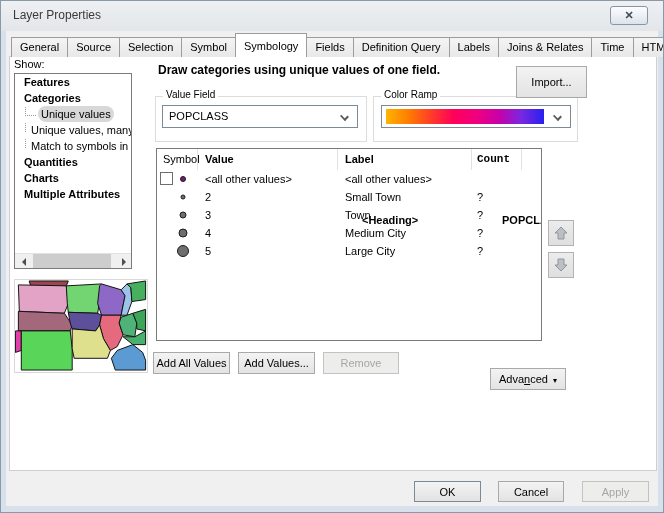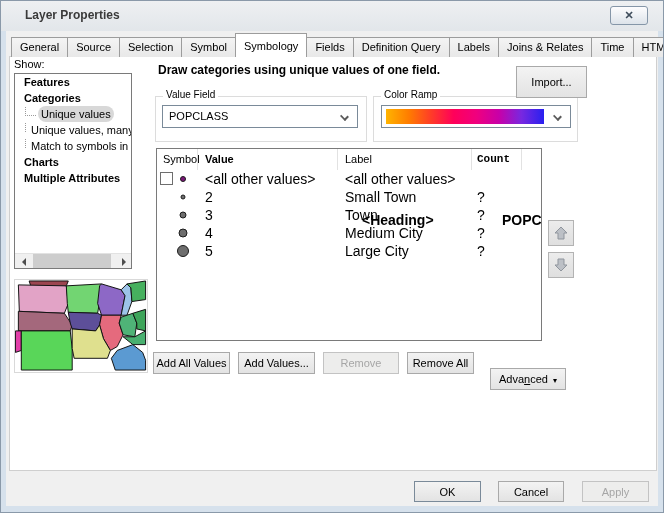--- a/index.html
+++ b/index.html
@@ -5,21 +5,21 @@
   * { margin:0; padding:0; box-sizing:border-box; }
   html,body { background:#9aa7b4; }
   body { font-family:"Liberation Sans", sans-serif; }
 
   .window { position:relative; width:664px; height:513px; background:#f0f0f0;
             border:1px solid #8a99a9; overflow:hidden; }
 
   
   .titlebar { position:absolute; left:0; top:0; width:100%; height:30px;
               background:linear-gradient(#eef0f2,#e2e6ea); }
-  .title-text { position:absolute; left:24px; top:7px; font-size:12px; color:#3a3a3a;font-weight:bold; }
+  .title-text { position:absolute; left:12px; top:7px; font-size:12px; color:#3a3a3a; }
   .close-btn { position:absolute; left:609px; top:5px; width:38px; height:19px;
                background:linear-gradient(#fdfdfe,#dde3ea); border:1px solid #8596a8;
                border-radius:3px; text-align:center; line-height:17px;
                font-size:11px; font-weight:bold; color:#3f4d5c; cursor:pointer; }
   .frame-strip { position:absolute; background:#d6e1ec; }
   .strip-left  { left:0; top:30px; width:5px; bottom:0; }
   .strip-right { right:0; top:30px; width:5px; bottom:0; }
   .strip-bottom{ left:0; bottom:0; height:6px; width:100%; }
 
   
@@ -81,23 +81,23 @@
           transform:rotate(45deg) scale(1,0.8); }
   .ramp-bar { position:absolute; left:4px; top:3px; right:26px; bottom:3px; }
 
   
   .vtable { position:absolute; left:155px; top:147px; width:386px; height:193px;
             background:#fff; border:1px solid #7a7a7a; z-index:2; overflow:hidden; }
   .thead { display:flex; height:21px; line-height:21px; font-size:11px; }
   .hcell { border-right:1px solid #e2e2e2; padding-left:6px; }
   .hcell.c0 { width:41px; }
   .hcell.c1 { width:140px; font-weight:bold; padding-left:7px; }
-  .hcell.c2 { width:134px; font-weight:normal; padding-left:7px; }
+  .hcell.c2 { width:134px; font-weight:bold; padding-left:7px; }
   .hcell.c3 { width:50px;  font-weight:bold; padding-left:5px;font-family:Liberation Mono, monospace; }
-  .trow { display:flex; height:18px; line-height:18px; font-size:14px; cursor:pointer; }
+  .trow { display:flex; height:18px; line-height:18px; font-size:11px; cursor:pointer; }
   .trow.heading .cell { font-weight:bold; }
   .cell { overflow:hidden; white-space:nowrap; }
   .cell.c0 { width:41px; position:relative; }
   .cell.c1 { width:140px; padding-left:7px; }
   .cell.c2 { width:134px; padding-left:7px; }
   .cell.c3 { width:50px;  padding-left:5px; }
   .dot { position:absolute; border-radius:50%; top:50%; left:26px; transform:translate(-50%,-50%); }
   .chk { position:absolute; left:3px; top:2px; width:13px; height:13px; background:#fff;
          border:1px solid #6e6e6e; }
 
@@ -164,20 +164,23 @@
         <span class="tree"></span>
         <span class="slabel selected">Unique values</span>
       </div>
       <div class="sitem child">
         <span class="tree"></span>
         <span class="slabel">Unique values, many</span>
       </div>
       <div class="sitem child">
         <span class="tree"></span>
         <span class="slabel">Match to symbols in a</span>
+      </div>
+      <div class="sitem bold">
+        <span class="slabel">Quantities</span>
       </div>
       <div class="sitem bold">
         <span class="slabel">Charts</span>
       </div>
       <div class="sitem bold">
         <span class="slabel">Multiple Attributes</span>
       </div>
       <div class="hscroll">
       <div class="harrow left"></div>
       <div class="hthumb"></div>
@@ -292,20 +295,19 @@
   </div>
   <div class="updown down-btn">
     <svg width="16" height="16" viewBox="0 0 16 16">
       <path d="M8 14 L2 8 H5 V2 H11 V8 H14 Z" fill="#bcc0c6" stroke="#8f959d"></path>
     </svg>
   </div>
 
   <button class="btn act-addall">Add All Values</button>
   <button class="btn act-addvalues">Add Values...</button>
   <button class="btn disabled act-remove">Remove</button>
-  <button class="btn act-removeall">Remove All</button>
   <button class="btn act-advanced"><span>Adva</span><u>n</u><span>ced</span><span class="caret">▾</span></button>
 
   <button class="btn ok-btn">OK</button>
   <button class="btn cancel-btn">Cancel</button>
   <button class="btn disabled apply-btn">Apply</button>
 
 </div>
 
 </body></html>

